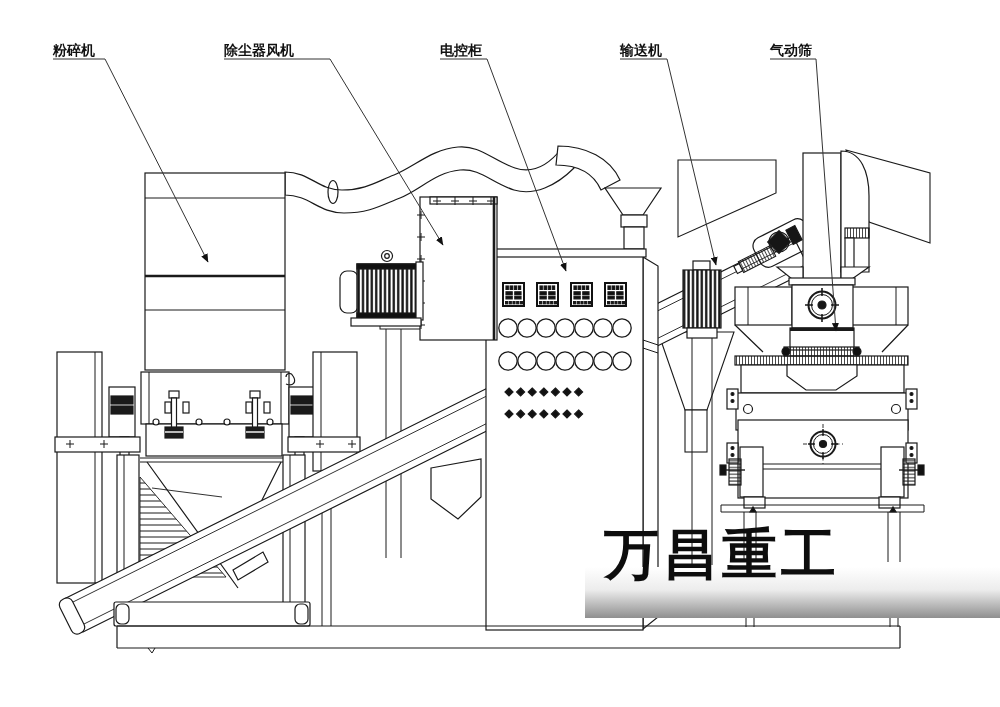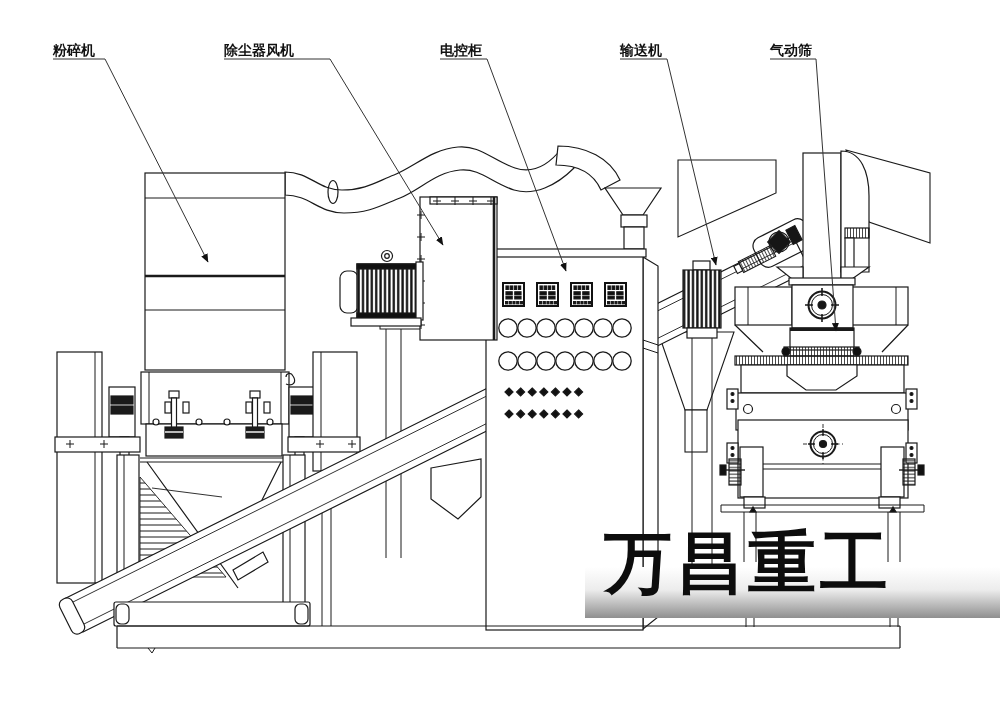--- a/index.html
+++ b/index.html
@@ -6,21 +6,21 @@
   body{width:1000px;height:707px;position:relative;overflow:hidden;
        font-family:"DejaVu Sans","Liberation Sans",sans-serif;}
   #stage{position:absolute;left:0;top:0;width:1000px;height:707px;border-radius:9px;}
   svg{position:absolute;left:0;top:0;}
   svg text{font-family:"DejaVu Sans","Liberation Sans",sans-serif;font-weight:bold;
            font-size:14px;fill:#111;}
   .wm-band{position:absolute;left:585px;top:567px;width:415px;height:51px;
            background:linear-gradient(180deg,#ffffff 0%,#ececec 45%,#8f8f8f 100%);
            z-index:5;}
   .wm-text{position:absolute;left:604px;top:518px;z-index:6;
-           font-size:68px;font-weight:bold;letter-spacing:4px;color:#0d0d0d;
+           font-size:55px;font-weight:bold;letter-spacing:4px;color:#0d0d0d;
            font-family:"DejaVu Sans","Liberation Sans",sans-serif;white-space:nowrap;}
 </style>
 </head>
 <body>
 
 <div id="stage">
 <svg width="1000" height="707" viewBox="0 0 1000 707">
   <defs>
     <marker id="arr" markerWidth="9" markerHeight="7" refX="8" refY="3.5" orient="auto">
       <path d="M0,0 L8.5,3.5 L0,7 Z" fill="#111"></path>

